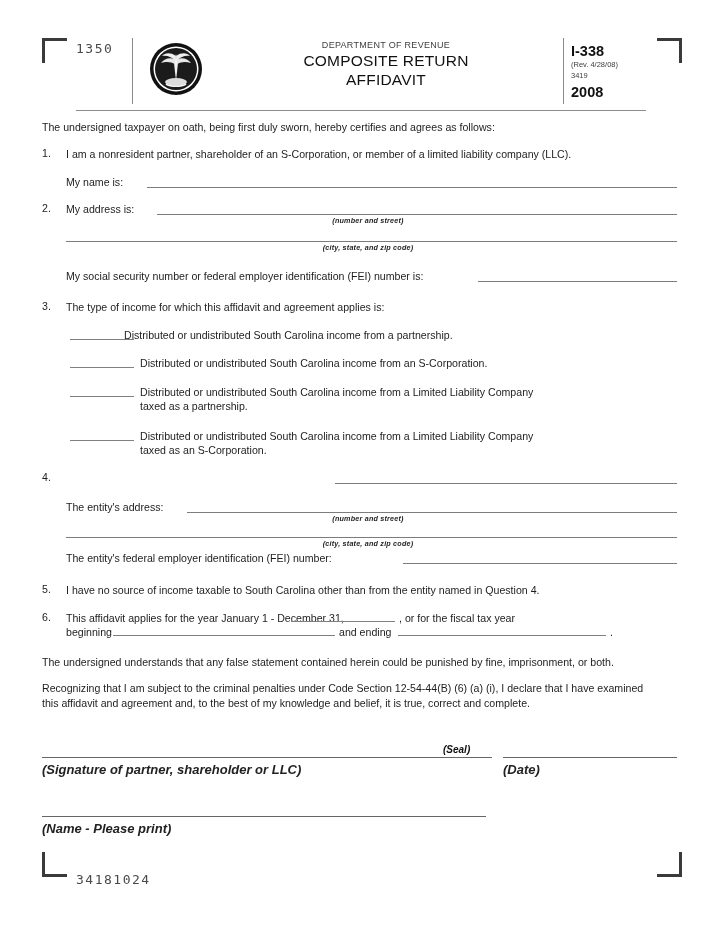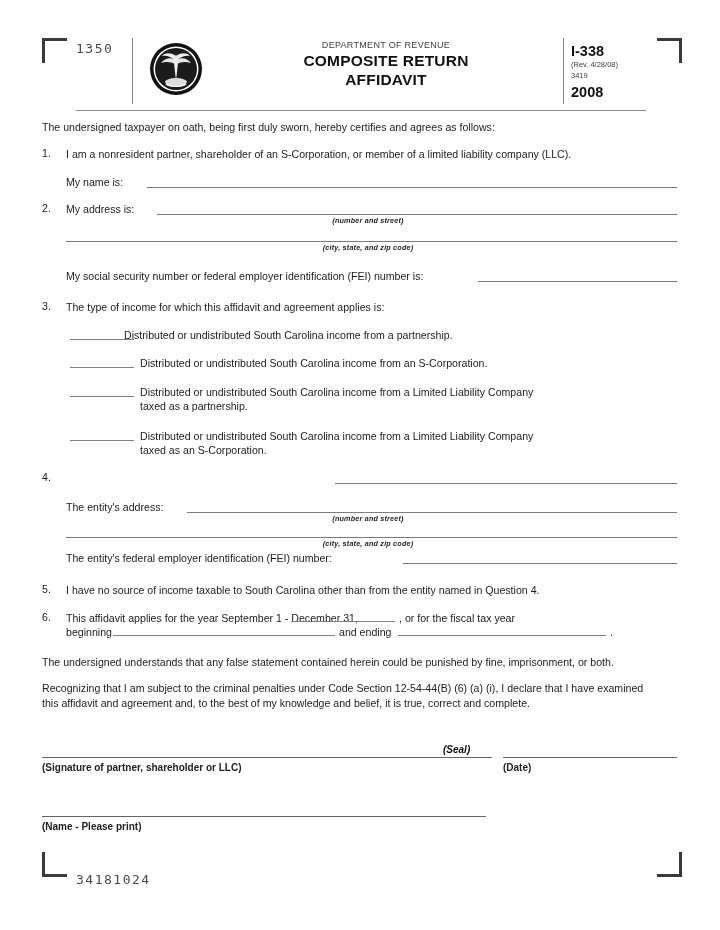--- a/index.html
+++ b/index.html
@@ -78,21 +78,21 @@
     text-align: center;
   }
   .t-small {
     font-size: 9px;
     letter-spacing: 0.3px;
     color: #404040;
     line-height: 11px;
   }
   .t-big {
     font-size: 15.5px;
-    font-weight: bold;
+    font-weight: normal;
     letter-spacing: 0.2px;
     color: #111;
     line-height: 19px;
   }
 
   .form-block {
     position: absolute;
     left: 495px;
     top: 4px;
     width: 72px;
@@ -151,22 +151,23 @@
 
   .para {
     position: absolute;
     font-size: 10.6px;
     line-height: 15px;
     color: #1d1d1d;
   }
 
   .sig-label {
     position: absolute;
-    font-size: 10px;
+    font-size: 13px;
     font-weight: bold;
+    font-style: italic;
     color: #222;
   }
   .seal-word {
     position: absolute;
     font-size: 10px;
     font-weight: bold;
     font-style: italic;
     color: #111;
   }
 </style>
@@ -263,21 +264,21 @@
   <div class="rule" style="left:66px; top:537px; width:611px;"></div>
   <div class="caption" style="left:258px; top:539px; width:220px;">(city, state, and zip code)</div>
 
   <div class="txt" style="left:66px; top:551px;">The entity's federal employer identification (FEI) number:</div>
   <div class="rule" style="left:403px; top:563px; width:274px;"></div>
 
   <div class="num" style="left:42px; top:583px;">5.</div>
   <div class="txt" style="left:66px; top:583px;">I have no source of income taxable to South Carolina other than from the entity named in Question 4.</div>
 
   <div class="num" style="left:42px; top:611px;">6.</div>
-  <div class="txt" style="left:66px; top:611px;">This affidavit applies for the year September 1 - December 31,</div>
+  <div class="txt" style="left:66px; top:611px;">This affidavit applies for the year January 1 - December 31,</div>
   <div class="blank" style="left:291px; top:621px; width:104px;"></div>
   <div class="txt" style="left:399px; top:611px;">, or for the fiscal tax year</div>
 
   <div class="txt" style="left:66px; top:625px;">beginning</div>
   <div class="blank" style="left:113px; top:635px; width:222px;"></div>
   <div class="txt" style="left:339px; top:625px;">and ending</div>
   <div class="blank" style="left:398px; top:635px; width:208px;"></div>
   <div class="txt" style="left:610px; top:625px;">.</div>
 
   <div class="para" style="left:42px; top:655px; width:640px;">The undersigned understands that any false statement contained herein could be punished by fine, imprisonment, or both.</div>

